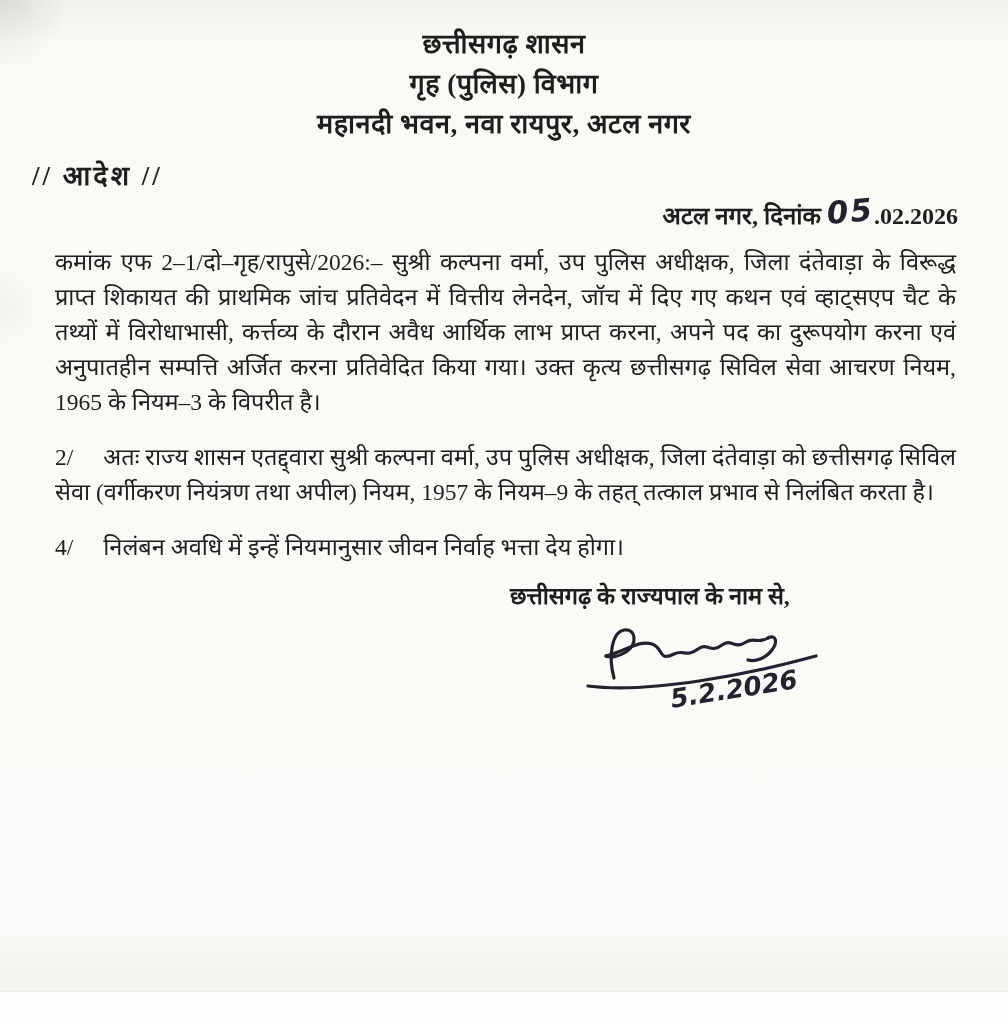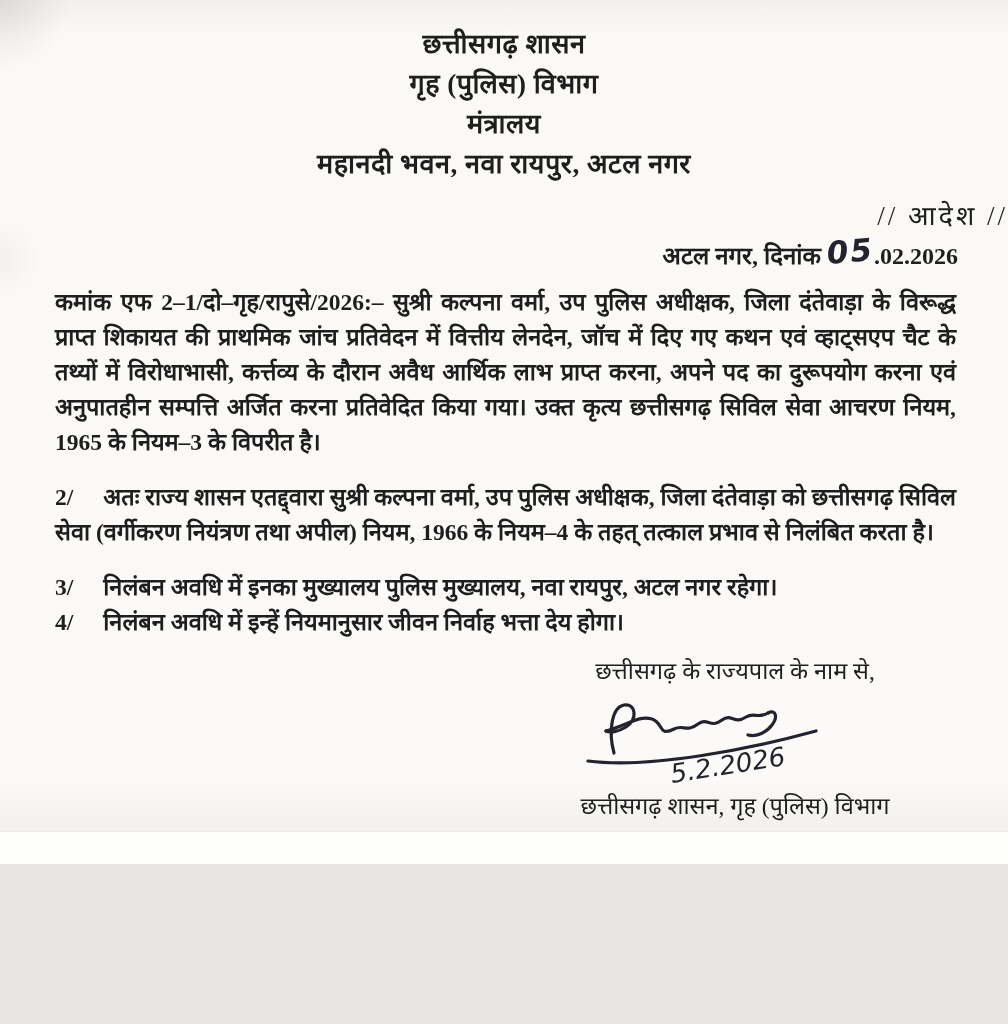--- a/index.html
+++ b/index.html
@@ -3,75 +3,76 @@
 <meta charset="utf-8">
 <style>
   html, body { margin: 0; padding: 0; }
   body {
     width: 1008px; height: 1024px;
     background: #e8e6e2;
     font-family: "Liberation Serif", "DejaVu Sans", sans-serif;
   }
   .page {
     position: relative;
-    width: 1008px; height: 864px;
+    width: 1008px; height: 1024px;
     overflow: hidden;
     color: #1e1e1e;
     background:
       radial-gradient(circle at 0% 0%, rgba(60,60,60,0.12), rgba(0,0,0,0) 70px),
       radial-gradient(circle at 0% 30%, rgba(80,80,80,0.05), rgba(0,0,0,0) 40px),
       linear-gradient(180deg, #f1f0ed 0%, #faf9f6 4%, #fbfaf8 90%, #f3f1ee 96%, #fdfdfc 100%);
   }
   .bottom-strip {
     position: absolute; left: 0; bottom: 0;
     width: 100%; height: 32px;
     background: #fefefd;
     border-top: 1px solid #ecebe7;
   }
   .letterhead { padding-top: 24px; text-align: center; }
   .letterhead .hline {
     font-size: 27px; font-weight: 700; line-height: 40px;
     letter-spacing: 0.5px;
   }
   .order-title {
     margin-top: 12px;
-    text-align: right;
-    font-size: 27px; font-weight: 400;
+    text-align: left;
+    font-size: 27px; font-weight: 700;
     letter-spacing: 3px;
+    padding-left: 32px;
   }
   .dateline {
     margin: 2px 50px 0 0;
     text-align: right;
     font-size: 24px; font-weight: 600;
   }
   .hand {
     display: inline-block;
     font-family: "DejaVu Sans", sans-serif;
     font-style: italic;
     font-size: 31px;
     letter-spacing: 2px;
     color: #23232e;
     transform: rotate(-5deg) translateY(-2px);
   }
   .body-text { margin: 14px 52px 0 55px; }
   .para {
     margin: 0 0 20px 0;
     font-size: 23.5px;
-    font-weight: 700;
+    font-weight: 400;
     line-height: 35px;
     text-align: justify;
   }
   .para.tight { margin-bottom: 0; }
   .pnum { margin-right: 30px; }
   .signoff {
     width: 450px;
     margin: 14px 48px 0 auto;
-    text-align: center;
+    text-align: left;
     font-size: 23.5px;
-    font-weight: 400;
+    font-weight: 700;
     line-height: 35px;
   }
   .sig-block { position: relative; height: 96px; margin-top: 4px; }
   .sig-svg { position: absolute; left: 70px; top: -2px; }
   .sig-date-text {
     font-family: "DejaVu Sans", sans-serif;
     font-style: italic;
     font-size: 26px;
     fill: #23232e;
   }
@@ -79,34 +80,32 @@
   .signoff .name { margin-top: -10px; }
 </style>
 </head>
 <body>
 
 <div class="page">
 
   <div class="letterhead">
     <div class="hline">छत्तीसगढ़ शासन</div>
     <div class="hline">गृह (पुलिस) विभाग</div>
-    <div class="hline">मंत्रालय</div>
     <div class="hline">महानदी भवन, नवा रायपुर, अटल नगर</div>
   </div>
 
   <div class="order-title">// आदेश //</div>
 
   <div class="dateline"><span>अटल नगर, दिनांक </span><span class="hand">05</span><span>.02.2026</span></div>
 
   <div class="body-text">
     <p class="para"><span>कमांक एफ 2–1/दो–गृह/रापुसे/2026:– सुश्री कल्पना वर्मा, उप पुलिस अधीक्षक, जिला दंतेवाड़ा के विरूद्ध प्राप्त शिकायत की प्राथमिक जांच प्रतिवेदन में वित्तीय लेनदेन, जॉच में दिए गए कथन एवं व्हाट्सएप चैट के तथ्यों में विरोधाभासी, कर्त्तव्य के दौरान अवैध आर्थिक लाभ प्राप्त करना, अपने पद का दुरूपयोग करना एवं अनुपातहीन सम्पत्ति अर्जित करना प्रतिवेदित किया गया। उक्त कृत्य छत्तीसगढ़ सिविल सेवा आचरण नियम, 1965 के नियम–3 के विपरीत है।</span></p>
 
-    <p class="para"><span class="pnum">2/</span><span>अतः राज्य शासन एतद्द्वारा सुश्री कल्पना वर्मा, उप पुलिस अधीक्षक, जिला दंतेवाड़ा को छत्तीसगढ़ सिविल सेवा (वर्गीकरण नियंत्रण तथा अपील) नियम, 1966 के नियम–4 के तहत् तत्काल प्रभाव से निलंबित करता है।</span></p>
+    <p class="para"><span class="pnum">2/</span><span>अतः राज्य शासन एतद्द्वारा सुश्री कल्पना वर्मा, उप पुलिस अधीक्षक, जिला दंतेवाड़ा को छत्तीसगढ़ सिविल सेवा (वर्गीकरण नियंत्रण तथा अपील) नियम, 1957 के नियम–9 के तहत् तत्काल प्रभाव से निलंबित करता है।</span></p>
 
-    <p class="para tight"><span class="pnum">3/</span><span>निलंबन अवधि में इनका मुख्यालय पुलिस मुख्यालय, नवा रायपुर, अटल नगर रहेगा।</span></p>
 
     <p class="para tight"><span class="pnum">4/</span><span>निलंबन अवधि में इन्हें नियमानुसार जीवन निर्वाह भत्ता देय होगा।</span></p>
   </div>
 
   <div class="signoff">
     <div>छत्तीसगढ़ के राज्यपाल के नाम से,</div>
 
     <div class="sig-block">
       <svg class="sig-svg" width="320" height="100" viewBox="0 0 320 100" aria-hidden="true">
         <title>PSahu</title>
@@ -115,17 +114,16 @@
 
         <path class="sig-stroke" d="M26 40 C48 34 58 24 72 28 C84 32 78 46 94 38 C104 33 106 42 118 33 C128 26 130 38 142 29 C152 22 154 34 166 26 C174 21 178 28 188 22"></path>
 
         <path class="sig-stroke" d="M188 22 C196 18 198 26 192 34 C186 42 176 46 168 44"></path>
 
         <path class="sig-stroke" d="M8 70 C70 78 170 58 236 40"></path>
         <text class="sig-date-text" x="92" y="92" transform="rotate(-9 92 92)">5.2.2026</text>
       </svg>
     </div>
 
-    <div>छत्तीसगढ़ शासन, गृह (पुलिस) विभाग</div>
   </div>
 
   <div class="bottom-strip"></div>
 </div>
 
 </body></html>

